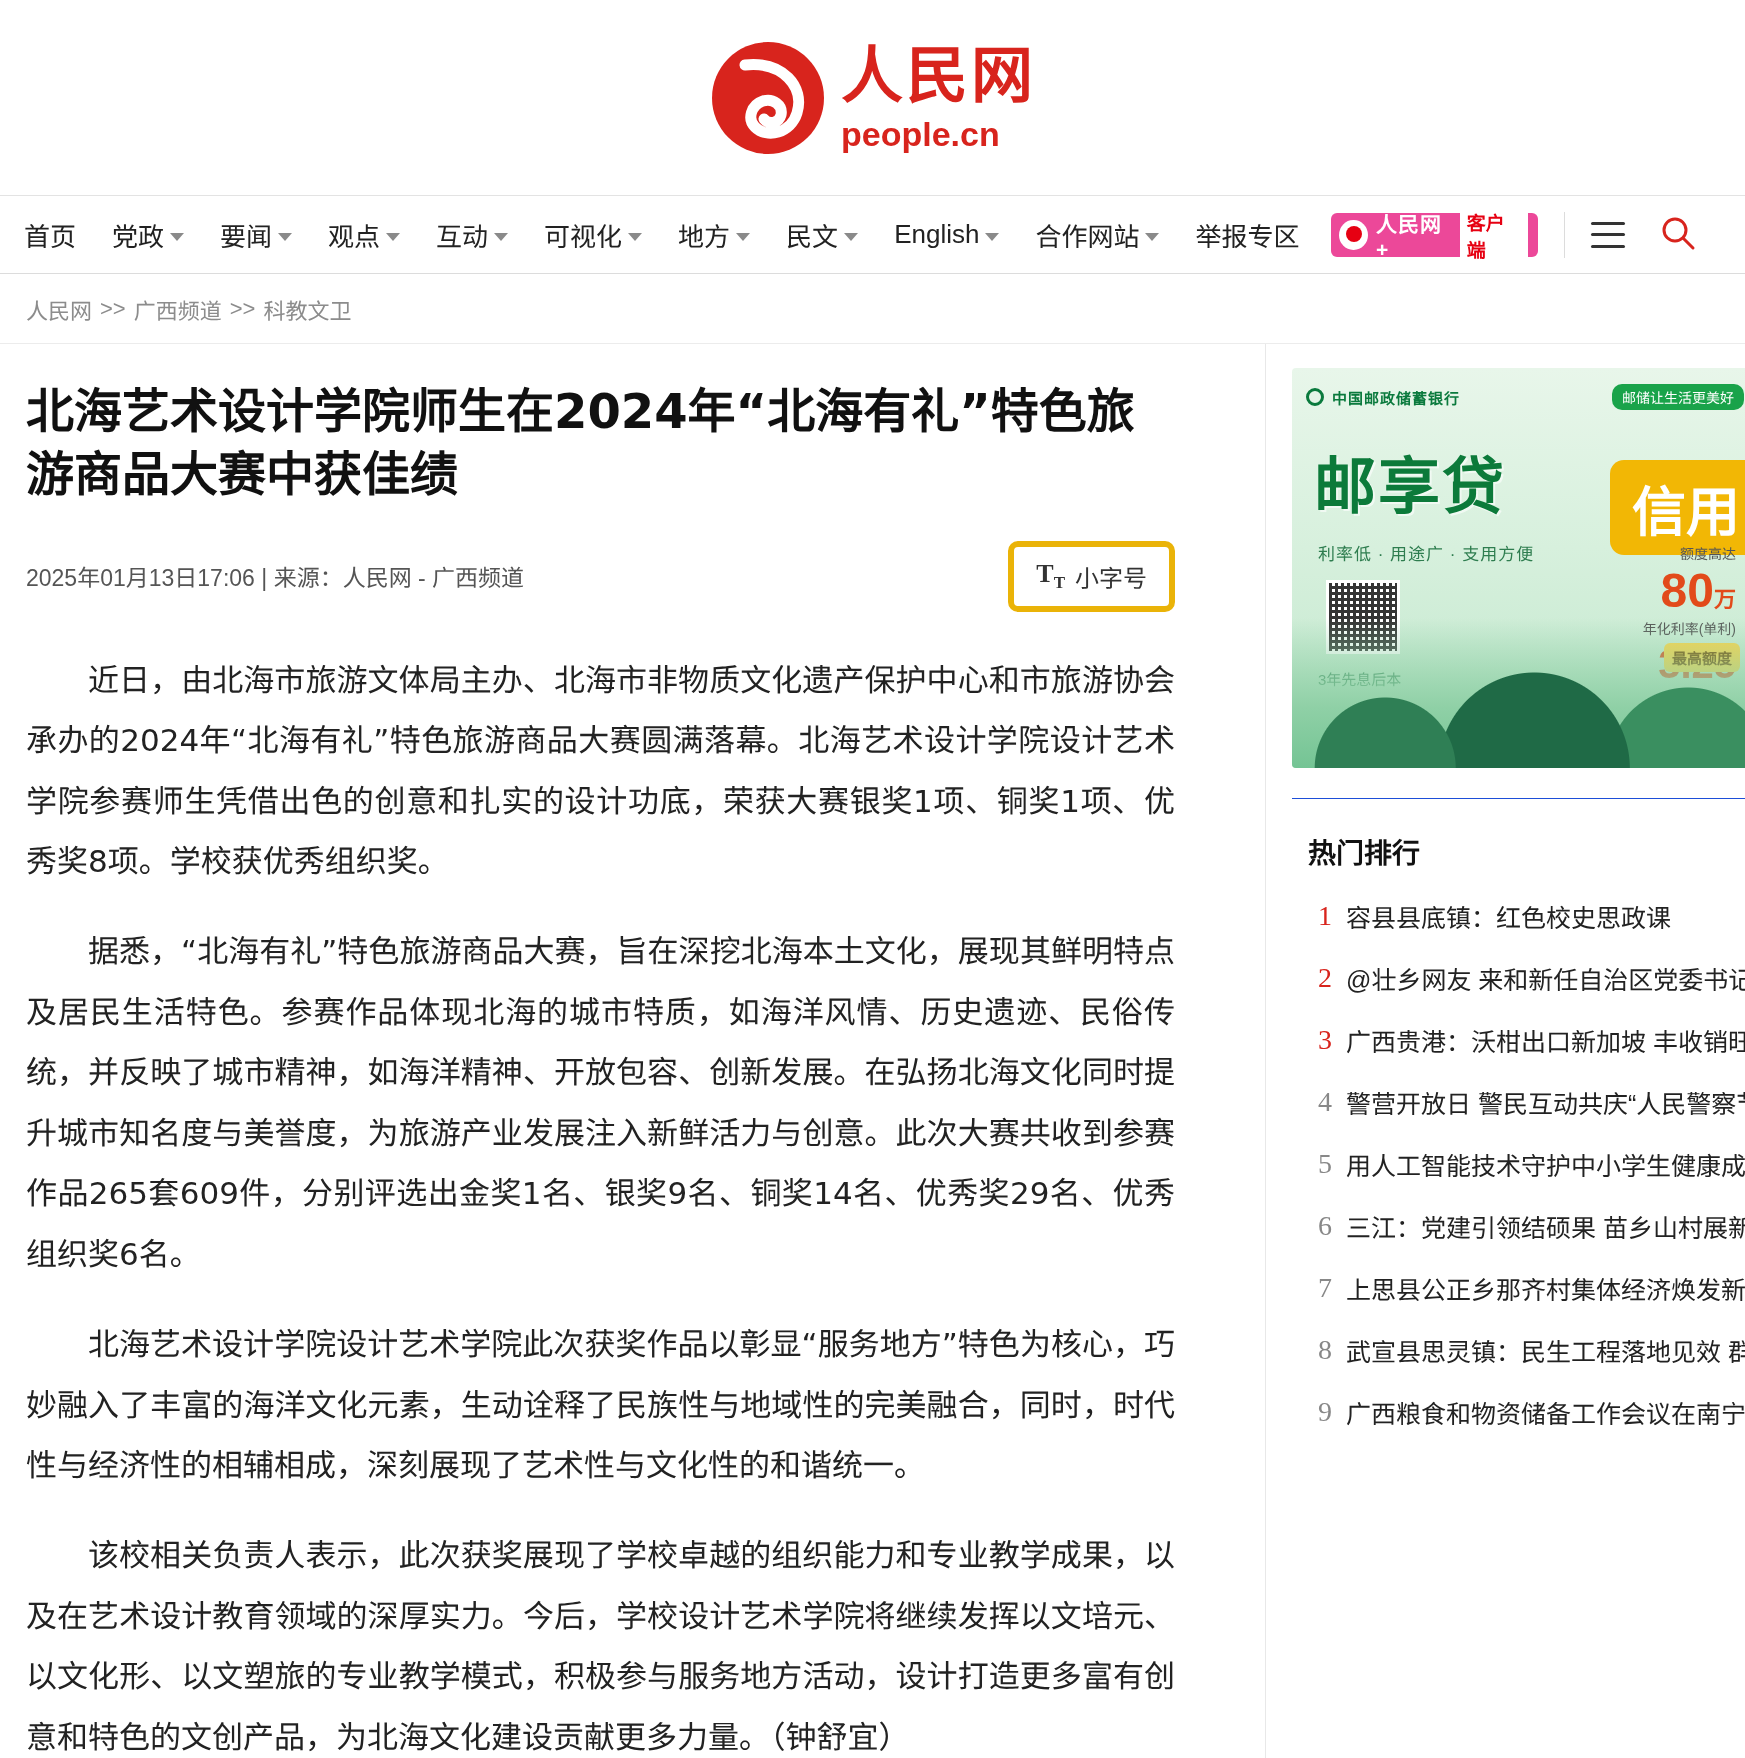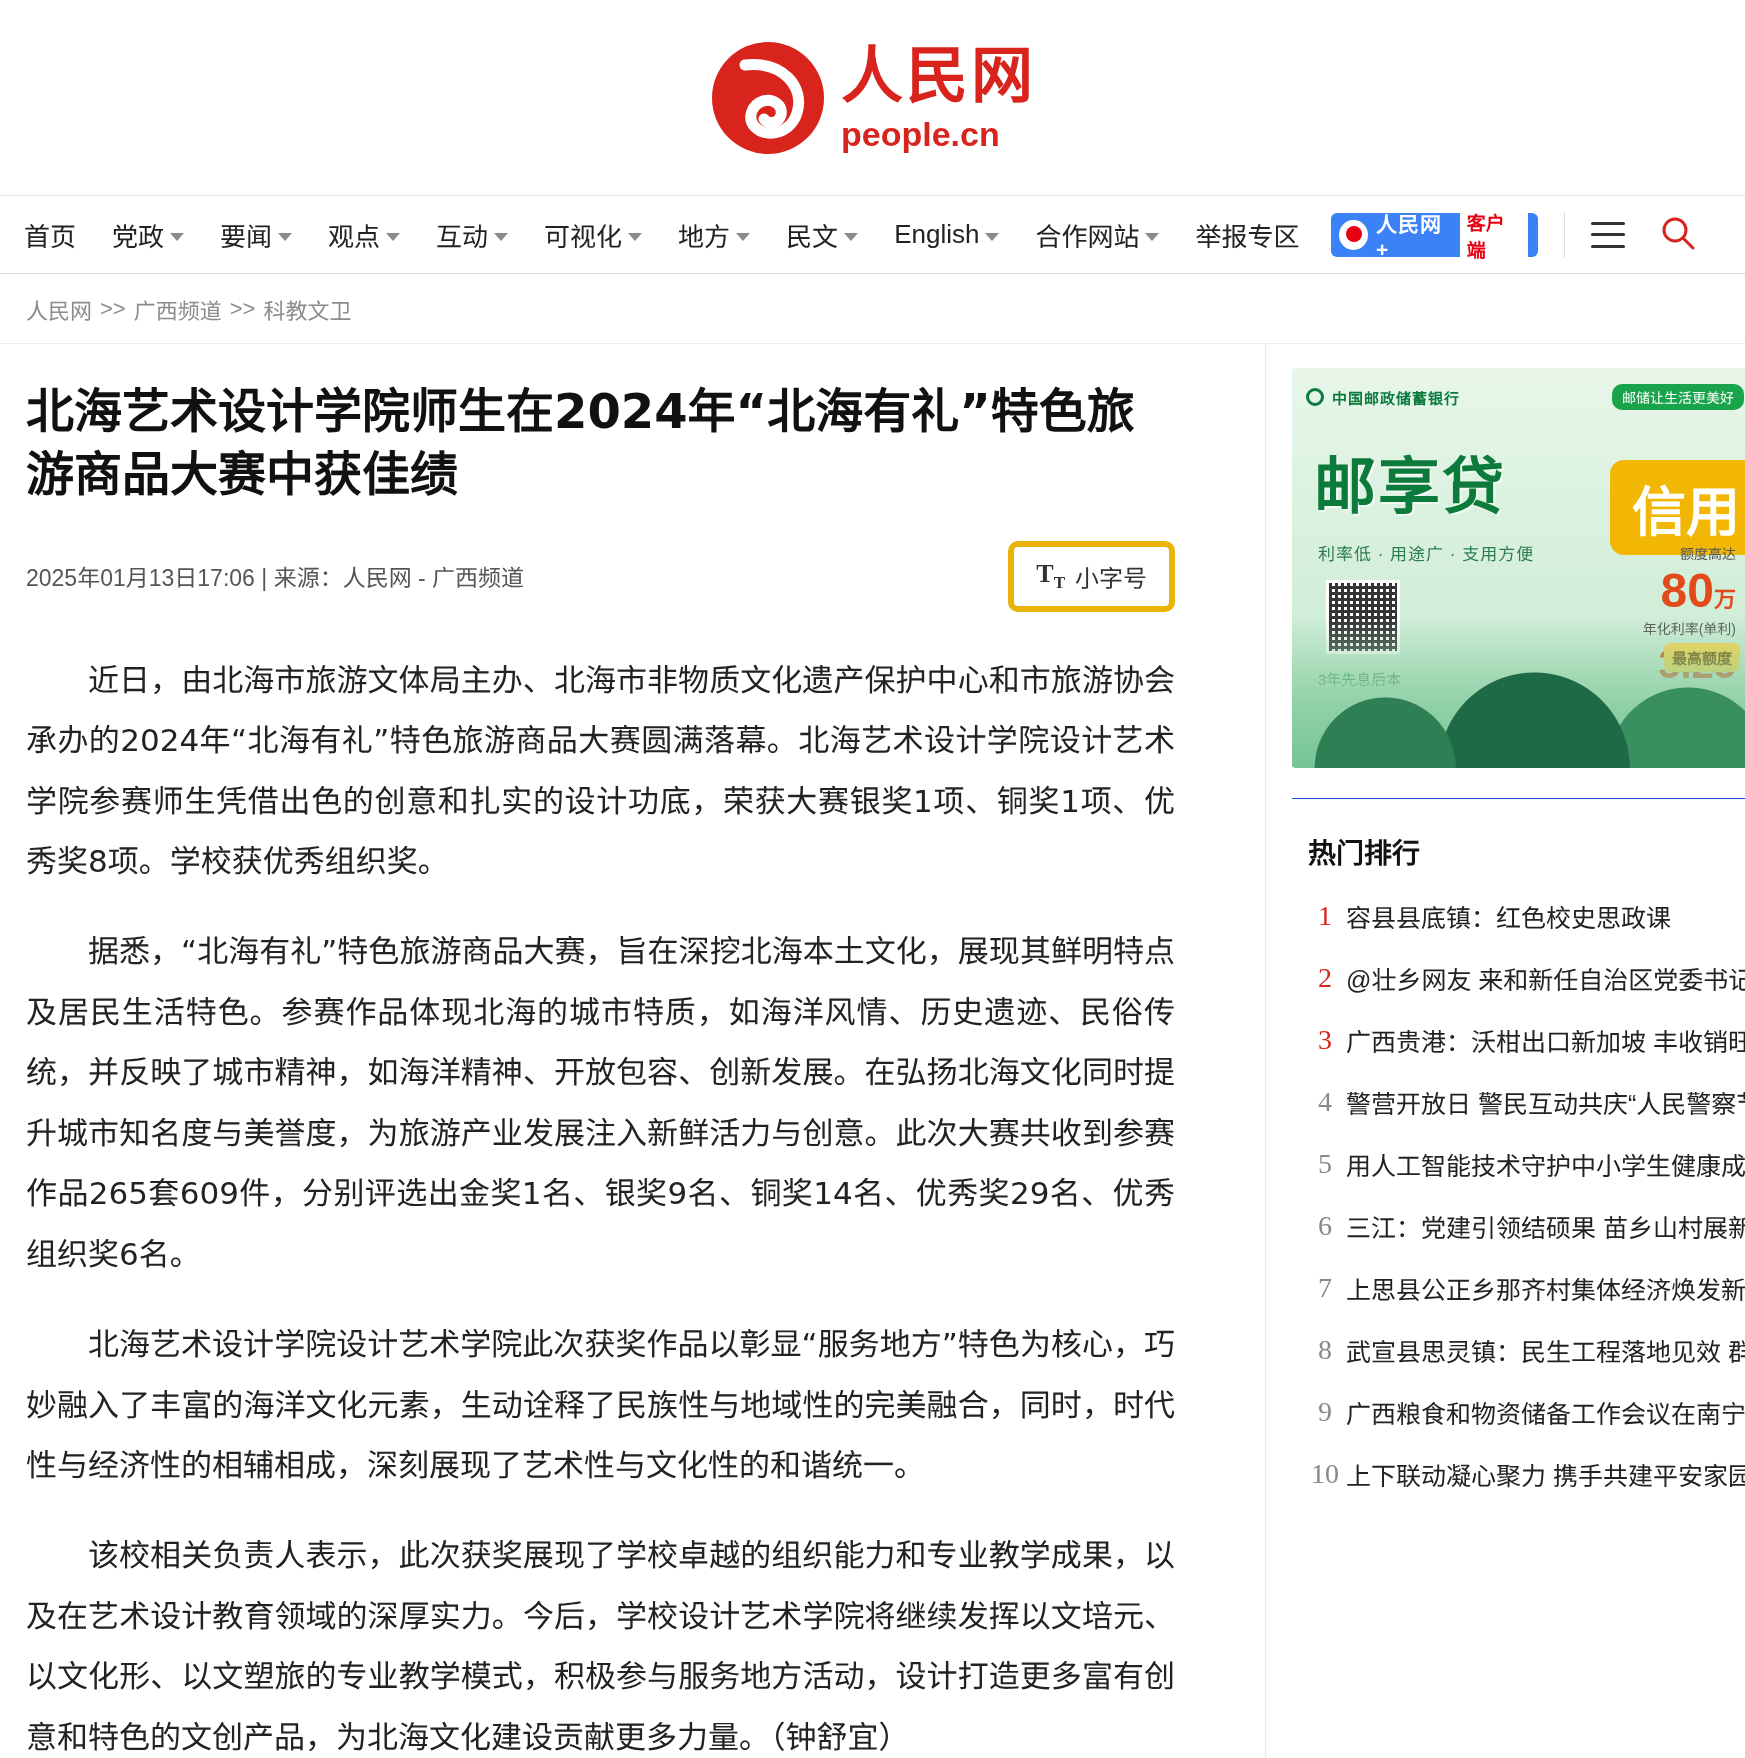--- a/index.html
+++ b/index.html
@@ -52,21 +52,21 @@
   .caret {
     width: 0; height: 0;
     border-left: 7px solid transparent;
     border-right: 7px solid transparent;
     border-top: 8px solid #8a8a8a;
     display: inline-block;
     margin-top: 4px;
   }
   .nav-app {
     display: flex; align-items: center;
-    background: #3b82f6;
+    background: #ec4899;
     border-radius: 6px;
     height: 44px;
     margin-left: 14px;
     padding: 0 10px 0 8px;
     gap: 8px;
   }
   .nav-app .app-dot {
     width: 30px; height: 30px; border-radius: 50%;
     background: #fff; position: relative;
   }
@@ -433,20 +433,16 @@
           <span class="rank-text">上思县公正乡那齐村集体经济焕发新活力</span>
         </li>
         <li class="rank-item">
           <span class="rank-num">8</span>
           <span class="rank-text">武宣县思灵镇：民生工程落地见效 群众生活提质</span>
         </li>
         <li class="rank-item">
           <span class="rank-num">9</span>
           <span class="rank-text">广西粮食和物资储备工作会议在南宁召开</span>
         </li>
-        <li class="rank-item">
-          <span class="rank-num">10</span>
-          <span class="rank-text">上下联动凝心聚力 携手共建平安家园</span>
-        </li>
       </ul>
     </div>
   </aside>
 </div>
 
 </body></html>

